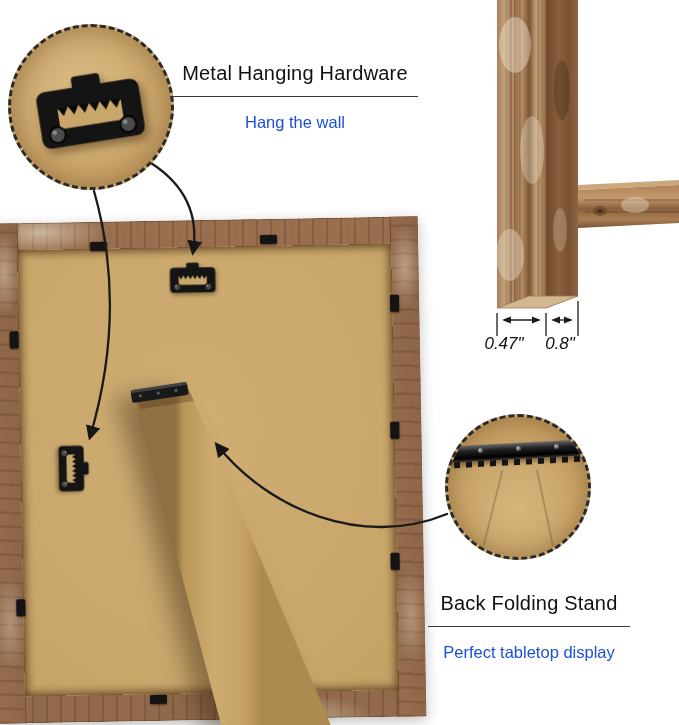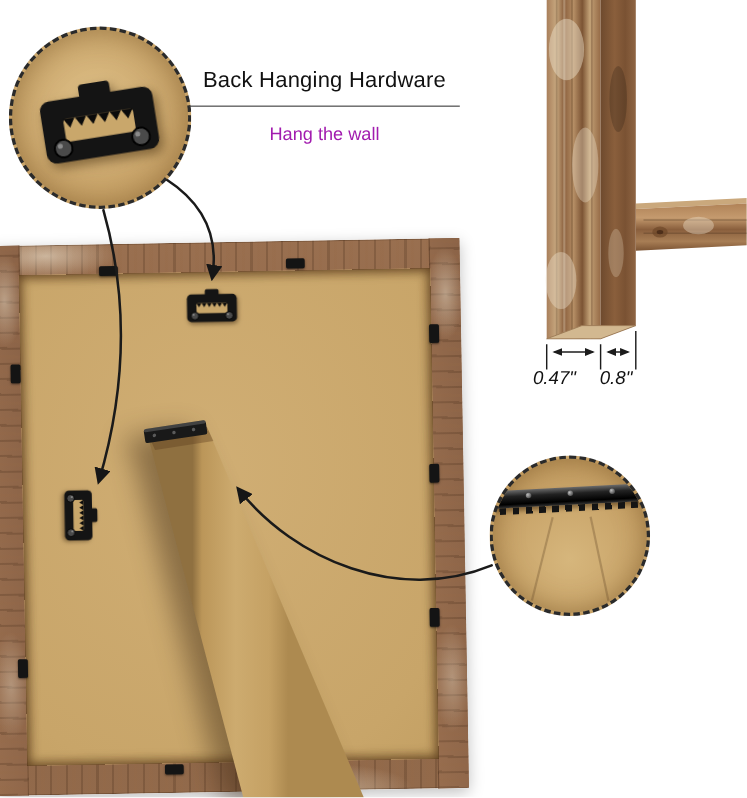--- a/index.html
+++ b/index.html
@@ -64,21 +64,21 @@
   .screw{position:absolute;width:5px;height:5px;border-radius:50%;
     background:radial-gradient(circle at 35% 35%,#bbb,#555 70%);}
   .crease{position:absolute;width:2px;height:78px;background:rgba(110,80,45,.35);}
 
   
   .text-block{position:absolute;text-align:center;z-index:7;}
   .tb-top{left:172px;top:62px;width:246px;}
   .tb-bottom{left:428px;top:592px;width:202px;}
   .tb-title{font-size:20px;letter-spacing:.2px;color:#111;}
   .tb-rule{border-top:1.5px solid #3a3a3a;margin:11px 0 12px;}
-  .tb-line{font-size:16.5px;line-height:1.62;color:#a21caf;}
+  .tb-line{font-size:16.5px;line-height:1.62;color:#1d4ed8;}
 </style>
 </head>
 <body>
 
 <div class="canvas">
 
   <svg class="corner-svg" width="239" height="365" viewBox="0 0 239 365">
     <defs>
       <linearGradient id="wv" x1="0" y1="0" x2="1" y2="0">
         <stop offset="0" stop-color="#a97f5b"></stop>
@@ -228,19 +228,24 @@
     <div class="hinge-bar"></div>
     <div class="hinge-teeth"></div>
     <div class="screw" style="left:30px;top:31px"></div>
     <div class="screw" style="left:68px;top:29px"></div>
     <div class="screw" style="left:106px;top:27px"></div>
     <div class="crease" style="left:44px;top:52px;transform:rotate(14deg)"></div>
     <div class="crease" style="left:96px;top:52px;transform:rotate(-12deg)"></div>
   </div>
 
   <div class="text-block tb-top">
-    <div class="tb-title">Back Hanging Hardware</div>
+    <div class="tb-title">Metal Hanging Hardware</div>
     <div class="tb-rule"></div>
     <div class="tb-line">Hang the wall</div>
   </div>
 
+  <div class="text-block tb-bottom">
+    <div class="tb-title">Back Folding Stand</div>
+    <div class="tb-rule"></div>
+    <div class="tb-line">Perfect tabletop display</div>
+  </div>
 
 </div>
 
 </body></html>

